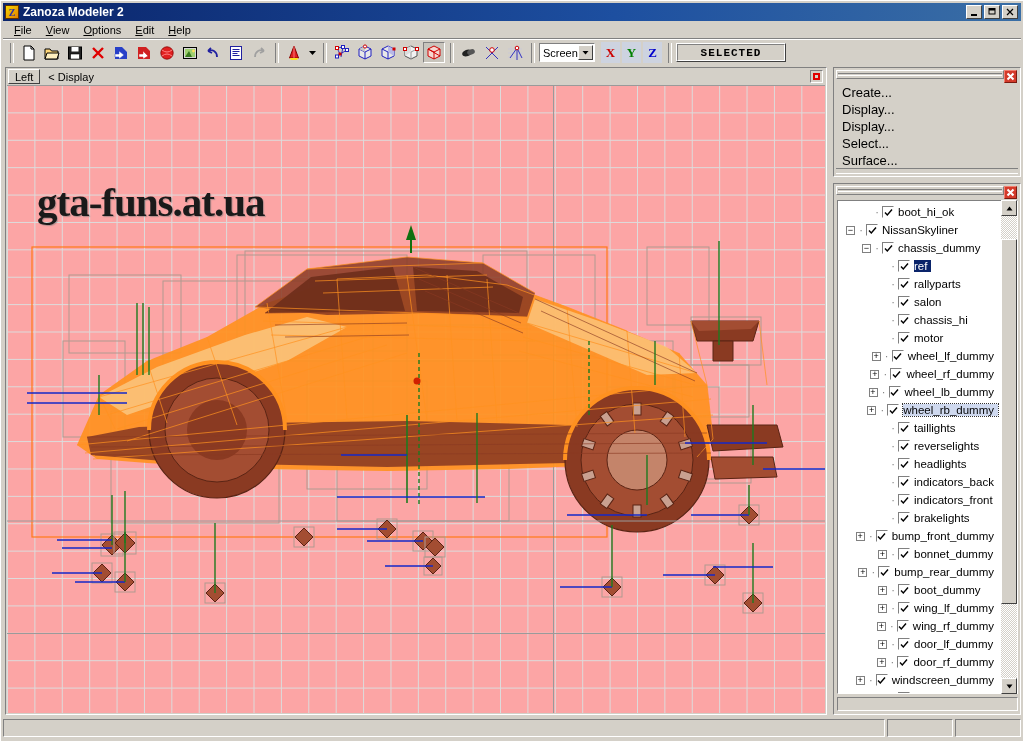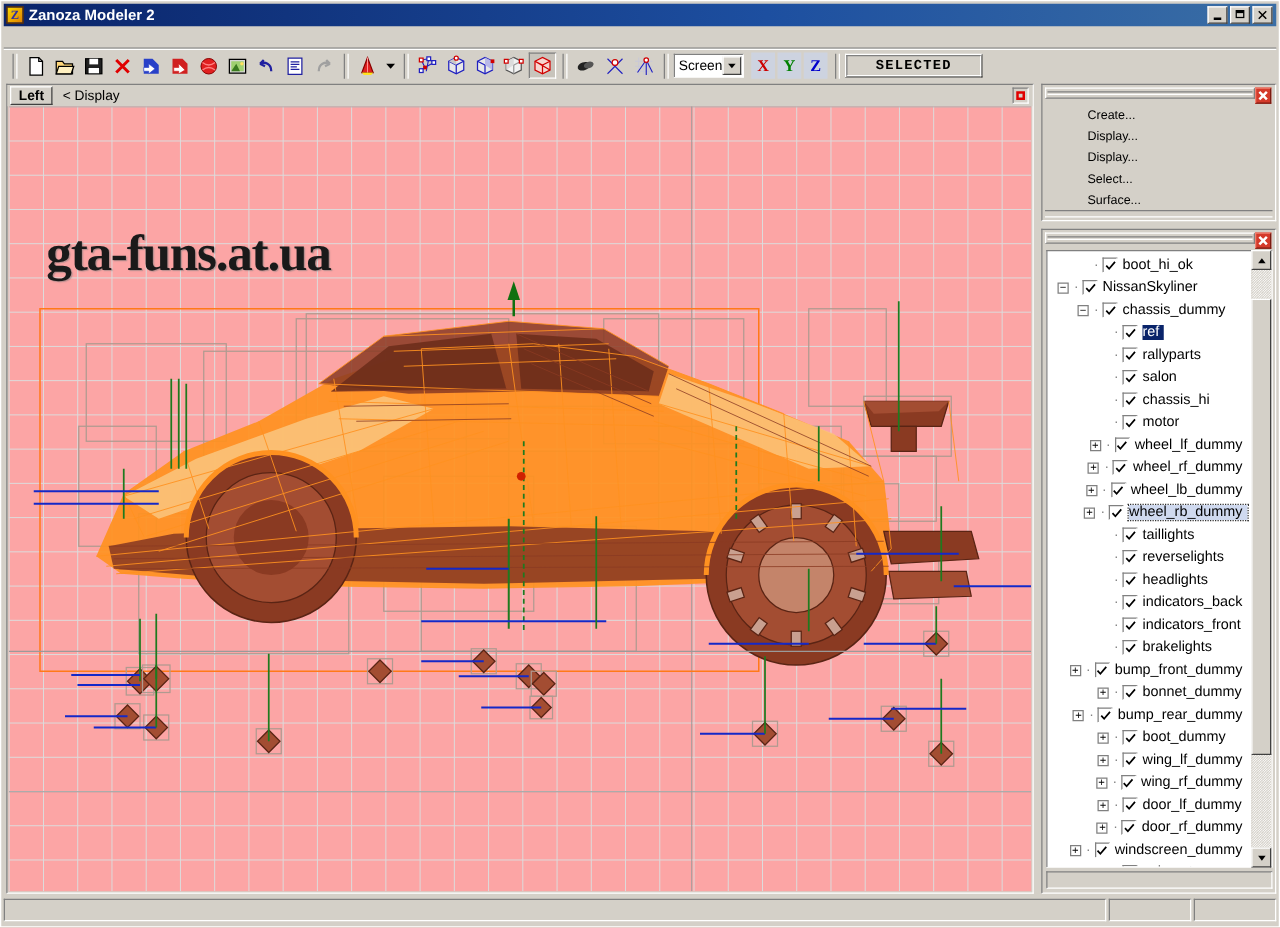--- a/index.html
+++ b/index.html
@@ -93,21 +93,21 @@
     border:1px solid;border-color:#808080 #fff #fff #808080;
     background:#d4d0c8;box-sizing:border-box;
   }
   .vp-header{
     position:absolute;left:0;top:0;width:100%;height:17px;background:#d4d0c8;
     display:flex;align-items:center;box-sizing:border-box;
   }
   .vp-tab{
     margin-left:2px;height:15px;padding:0 6px;background:#d4d0c8;
     border:1px solid;border-color:#fff #404040 #404040 #fff;
-    display:flex;align-items:center;font-weight:bold;font-size:11px;box-sizing:border-box;text-align:right;
+    display:flex;align-items:center;font-weight:normal;font-size:11px;box-sizing:border-box;text-align:right;
   }
   .vp-menu{margin-left:8px;font-size:11px;color:#000;}
   .vp-close{
     margin-left:auto;margin-right:3px;width:13px;height:13px;
     border:1px solid;border-color:#808080 #fff #fff #808080;
     background:#d4d0c8;display:flex;align-items:center;justify-content:center;box-sizing:border-box;
   }
   .vp-close i{display:block;width:7px;height:7px;border:2px solid #e00000;box-sizing:border-box;}
   .vp-canvas{
     position:absolute;left:1px;top:17px;width:818px;height:628px;
@@ -150,21 +150,21 @@
     content:"";position:absolute;left:1px;top:2px;right:1px;height:3px;
     border-top:1px solid #808080;border-bottom:1px solid #fff;box-sizing:border-box;
   }
   .panel-x{
     position:absolute;right:3px;top:2px;width:13px;height:13px;
     background:#d43a2a;border:1px solid;border-color:#f08070 #7a1a10 #7a1a10 #f08070;
     display:flex;align-items:center;justify-content:center;box-sizing:border-box;
   }
   .panel-x svg{display:block;}
   .cmd-list{position:absolute;left:8px;top:16px;}
-  .cmd-item{font-size:10px;color:#000;line-height:17px;white-space:nowrap;margin-left:28px;}
+  .cmd-item{font-size:13px;color:#000;line-height:17px;white-space:nowrap;}
   .cmd-bottom{
     position:absolute;left:2px;bottom:2px;width:182px;height:6px;
     border-top:1px solid #808080;border-bottom:1px solid #fff;box-sizing:border-box;
   }
 
   
   .tree-frame{
     position:absolute;left:832px;top:182px;width:188px;height:532px;
     background:#d4d0c8;border:1px solid;border-color:#808080 #fff #fff #808080;
     box-sizing:border-box;
@@ -249,20 +249,27 @@
         </svg>
       </div>
       <div class="tbtn">
         <svg width="10" height="10" viewBox="0 0 10 10">
           <path d="M2 2 L8 8 M8 2 L2 8" stroke="#000" stroke-width="1.2" fill="none"></path>
         </svg>
       </div>
     </div>
   </div>
 
+  <div class="menubar">
+    <div class="menu-item"><u>F</u><span>ile</span></div>
+    <div class="menu-item"><u>V</u><span>iew</span></div>
+    <div class="menu-item"><u>O</u><span>ptions</span></div>
+    <div class="menu-item"><u>E</u><span>dit</span></div>
+    <div class="menu-item"><u>H</u><span>elp</span></div>
+  </div>
   <div class="menusep"></div>
   <div class="menusep2"></div>
 
   <div class="toolbar">
     <div class="tbsep"></div>
 
     <div class="tool">
       <svg width="16" height="16" viewBox="0 0 16 16">
           <path d="M3 1h7l3 3v11H3z" fill="#fff" stroke="#000" stroke-width="1"></path>
           <path d="M10 1v3h3" fill="none" stroke="#000" stroke-width="1"></path>

